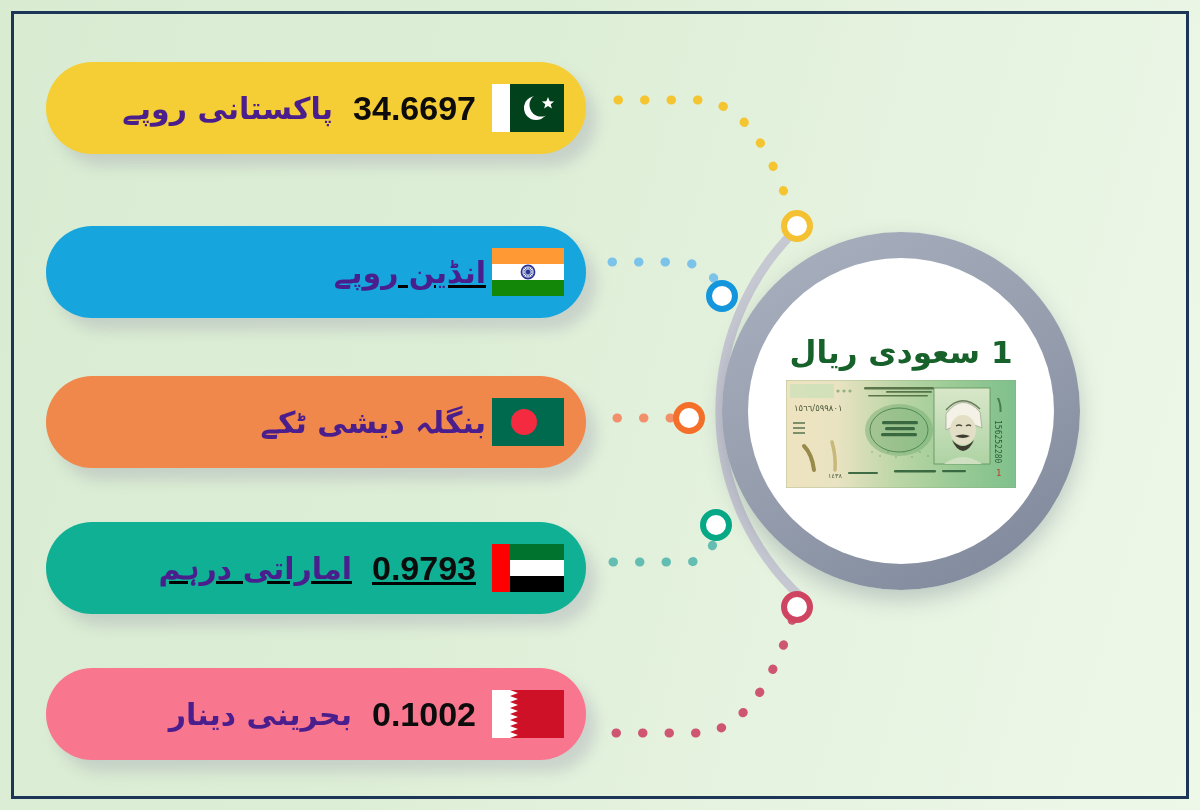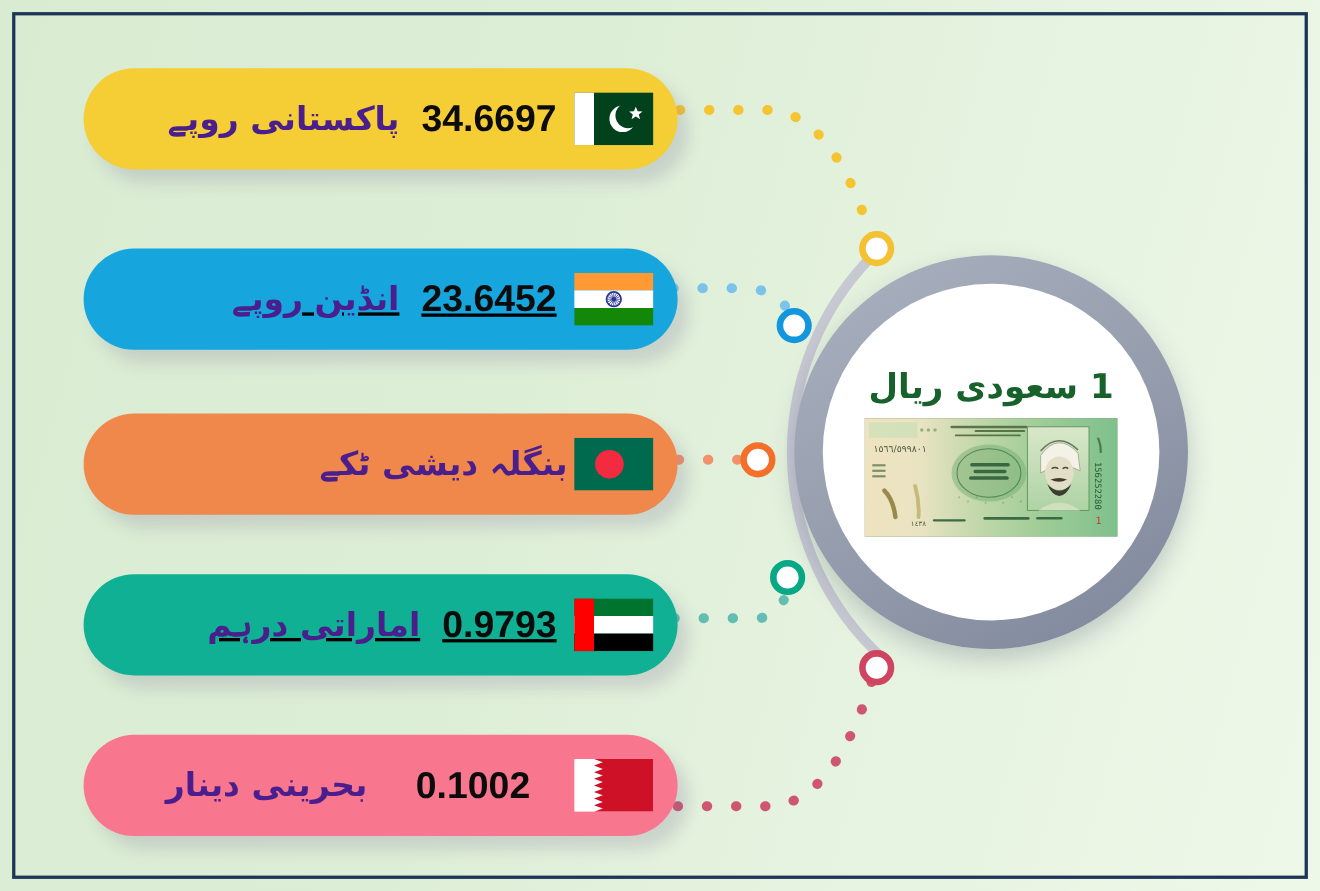--- a/index.html
+++ b/index.html
@@ -31,21 +31,21 @@
     height: 788px;
     border: 3px solid #1d3557;
     box-sizing: border-box;
     pointer-events: none;
     z-index: 6;
   }
 
   
   .pill {
     position: absolute;
-    left: 76px;
+    left: 46px;
     width: 540px;
     height: 92px;
     border-radius: 46px;
     display: flex;
     flex-direction: row;
     align-items: center;
     justify-content: flex-end;
     padding: 0 22px 0 26px;
     box-sizing: border-box;
     box-shadow: 10px 12px 14px rgba(120,110,150,0.22);
@@ -157,21 +157,20 @@
       <rect x="0" y="0" width="72" height="48" fill="#01411c"></rect>
       <rect x="0" y="0" width="18" height="48" fill="#ffffff"></rect>
       <circle cx="44" cy="24" r="12" fill="#ffffff"></circle>
       <circle cx="49" cy="21" r="11.5" fill="#01411c"></circle>
       <polygon fill="#ffffff" points="56,13 57.7,17.2 62.1,17.4 58.7,20.2 59.9,24.4 56,22 52.1,24.4 53.3,20.2 49.9,17.4 54.3,17.2"></polygon>
     </svg>
   </div>
 
   <div class="pill" style="top:226px; background:#16a5dd;text-decoration:underline;">
     <span class="label">انڈین روپے</span>
-    <span class="value">23.6452</span>
     <svg class="flag" viewBox="0 0 72 48">
       <rect x="0" y="0" width="72" height="16" fill="#ff9933"></rect>
       <rect x="0" y="16" width="72" height="16" fill="#ffffff"></rect>
       <rect x="0" y="32" width="72" height="16" fill="#138808"></rect>
       <circle cx="36" cy="24" r="6.6" fill="none" stroke="#283593" stroke-width="1.6"></circle>
       <circle cx="36" cy="24" r="2" fill="#283593"></circle>
       <g stroke="#283593" stroke-width="0.7">
         <line x1="36" y1="17.6" x2="36" y2="30.4"></line>
         <line x1="29.6" y1="24" x2="42.4" y2="24"></line>
         <line x1="31.5" y1="19.5" x2="40.5" y2="28.5"></line>
@@ -196,21 +195,21 @@
     <span class="label">اماراتی درہم</span>
     <span class="value">0.9793</span>
     <svg class="flag" viewBox="0 0 72 48">
       <rect x="0" y="0" width="72" height="16" fill="#00732f"></rect>
       <rect x="0" y="16" width="72" height="16" fill="#ffffff"></rect>
       <rect x="0" y="32" width="72" height="16" fill="#000000"></rect>
       <rect x="0" y="0" width="18" height="48" fill="#ff0000"></rect>
     </svg>
   </div>
 
-  <div class="pill" style="top:668px; background:#f9768f;gap:24px;">
+  <div class="pill" style="top:668px; background:#f9768f;">
     <span class="label">بحرینی دینار</span>
     <span class="value">0.1002</span>
     <svg class="flag" viewBox="0 0 72 48">
       <rect x="0" y="0" width="72" height="48" fill="#ffffff"></rect>
       <path fill="#ce1126" d="M18 0 L26 3 L18 6 L26 9 L18 12 L26 15 L18 18 L26 21 L18 24 L26 27 L18 30 L26 33 L18 36 L26 39 L18 42 L26 45 L18 48 L72 48 L72 0 Z"></path>
     </svg>
   </div>
 
   <div class="hub">
     <div class="hub-inner">

